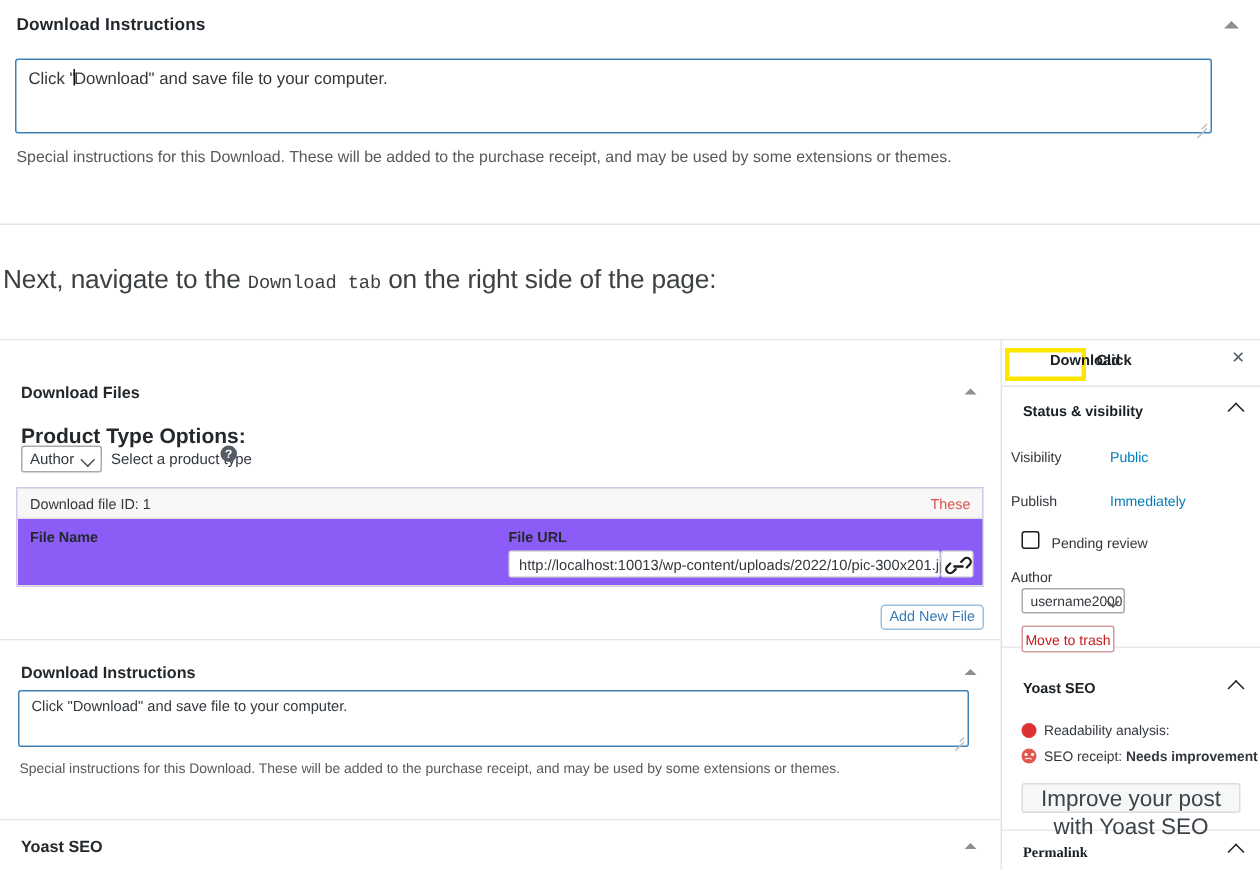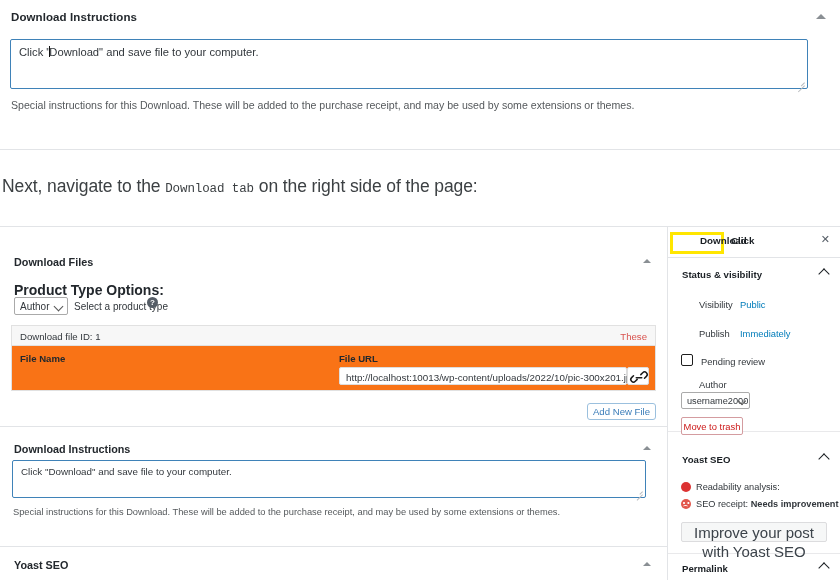--- a/index.html
+++ b/index.html
@@ -49,21 +49,21 @@
   .lbl-bold{position:absolute;font-size:14px;font-weight:bold;color:#23282d;}
   .select-box{position:absolute;border:1px solid #aaa;border-radius:2px;background:#fff;
     box-sizing:border-box;font-size:10px;color:#32373c;}
   .select-box .sv{position:absolute;left:5px;top:3px;}
   .select-box .sc{position:absolute;right:5px;top:5px;width:6px;height:6px;
     border-right:1.2px solid #555;border-bottom:1.2px solid #555;transform:rotate(45deg);}
   .plain{position:absolute;font-size:10px;color:#32373c;}
   .help-icon{position:absolute;width:11px;height:11px;border-radius:50%;background:#555d66;
     color:#fff;font-size:8px;font-weight:bold;line-height:11px;text-align:center;}
 
-  .filebox{position:absolute;border:1px solid #e1e1e1;box-sizing:border-box;background:#f97316;}
+  .filebox{position:absolute;border:1px solid #e1e1e1;box-sizing:border-box;background:#8b5cf6;}
   .filebox-head{position:absolute;left:0;top:0;right:0;height:20px;background:#f7f7f7;
     border-bottom:1px solid #e1e1e1;box-sizing:border-box;}
   .fh-text{position:absolute;left:8px;top:5px;font-size:9.6px;color:#32373c;}
   .fh-remove{position:absolute;right:8px;top:5px;font-size:9.6px;color:#d9534f;cursor:pointer;}
   .fcol-lbl{position:absolute;font-size:9.6px;font-weight:bold;color:#23282d;}
   .inp{position:absolute;border:1px solid #ddd;border-radius:2px;background:#fff;
     box-sizing:border-box;font-size:9.8px;color:#32373c;}
   .inp .iv{position:absolute;left:6px;top:4px;white-space:nowrap;}
   .linkbtn{position:absolute;border:1px solid #ddd;border-radius:2px;background:#fff;box-sizing:border-box;}
 
@@ -74,21 +74,21 @@
   .tabbar{position:absolute;left:0;top:0;width:172px;height:30px;border-bottom:1px solid #e2e4e7;}
   .tab{position:absolute;top:8px;font-size:9.8px;font-weight:bold;color:#191e23;}
   .tab.active{color:#191e23;}
   .hl-box{position:absolute;border:3px solid #ffe600;box-sizing:border-box;}
   .close-x{position:absolute;right:10px;top:7px;font-size:11px;color:#555d66;line-height:11px;}
 
   .sec{position:absolute;left:0;width:172px;border-bottom:1px solid #e9e9eb;box-sizing:border-box;}
   .sec-title{position:absolute;left:14px;font-size:9.6px;font-weight:bold;color:#191e23;}
   .sec-chev{position:absolute;right:12px;width:7px;height:7px;
     border-top:1.3px solid #191e23;border-right:1.3px solid #191e23;transform:rotate(-45deg);}
-  .srow-lbl{position:absolute;left:31px;font-size:9.4px;color:#32373c;}
+  .srow-lbl{position:absolute;left:6px;font-size:9.4px;color:#32373c;}
   .srow-val{position:absolute;left:72px;font-size:9.4px;color:#007cba;cursor:pointer;}
   .cbox{position:absolute;width:12px;height:12px;border:1.4px solid #1e1e1e;
     border-radius:2px;background:#fff;box-sizing:border-box;}
   .cbox-lbl{position:absolute;font-size:9.4px;color:#32373c;}
   .trash-btn{position:absolute;border:1px solid #d49ca0;border-radius:2px;background:#fff;
     color:#cc1818;font-size:9.4px;text-align:center;box-sizing:border-box;}
   .dot{position:absolute;width:10px;height:10px;border-radius:50%;background:#dc3232;}
   .dot.sad{background:#e2574c;}
   .dot.sad::before{content:"";position:absolute;left:2px;top:3px;width:1.6px;height:1.6px;
     border-radius:50%;background:#fff;box-shadow:4.4px 0 0 #fff;}
@@ -223,20 +223,20 @@
 
         <div class="dot" style="left:13px;top:50px;"></div>
         <div class="seo-txt" style="left:28px;top:50px;">Readability analysis:</div>
 
         <div class="dot sad" style="left:13px;top:67px;"></div>
         <div class="seo-txt" style="left:28px;top:67px;"><span>SEO receipt:</span> <b>Needs improvement</b></div>
 
         <div class="yoast-btn" style="left:13px;top:90px;width:146px;height:20px;line-height:19px;">Improve your post with Yoast SEO</div>
       </div>
 
-      <div class="sec" style="top:327px;height:27px;border-bottom:none;">
+      <div class="sec" style="top:327px;height:27px;border-bottom:none;font-family:Liberation Serif, serif;">
         <div class="sec-title" style="top:9px;">Permalink</div>
         <div class="sec-chev" style="top:10px;"></div>
       </div>
 
     </div>
   </div>
 </div>
 
 </body></html>

